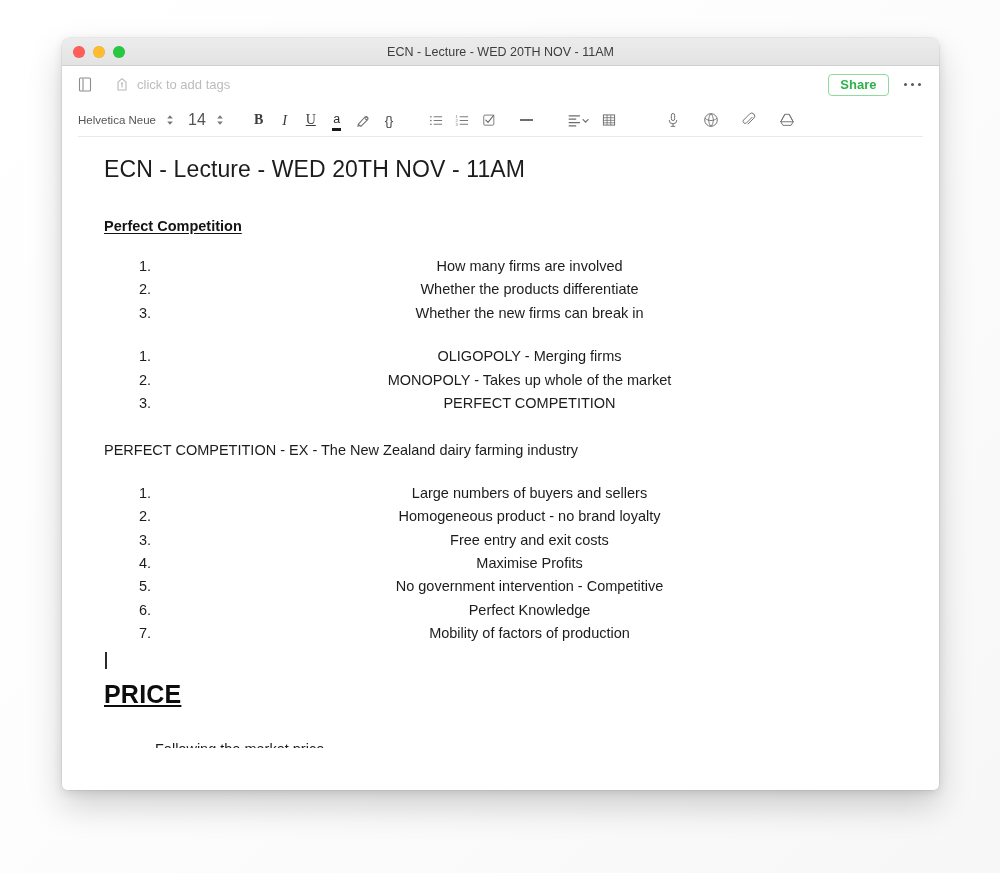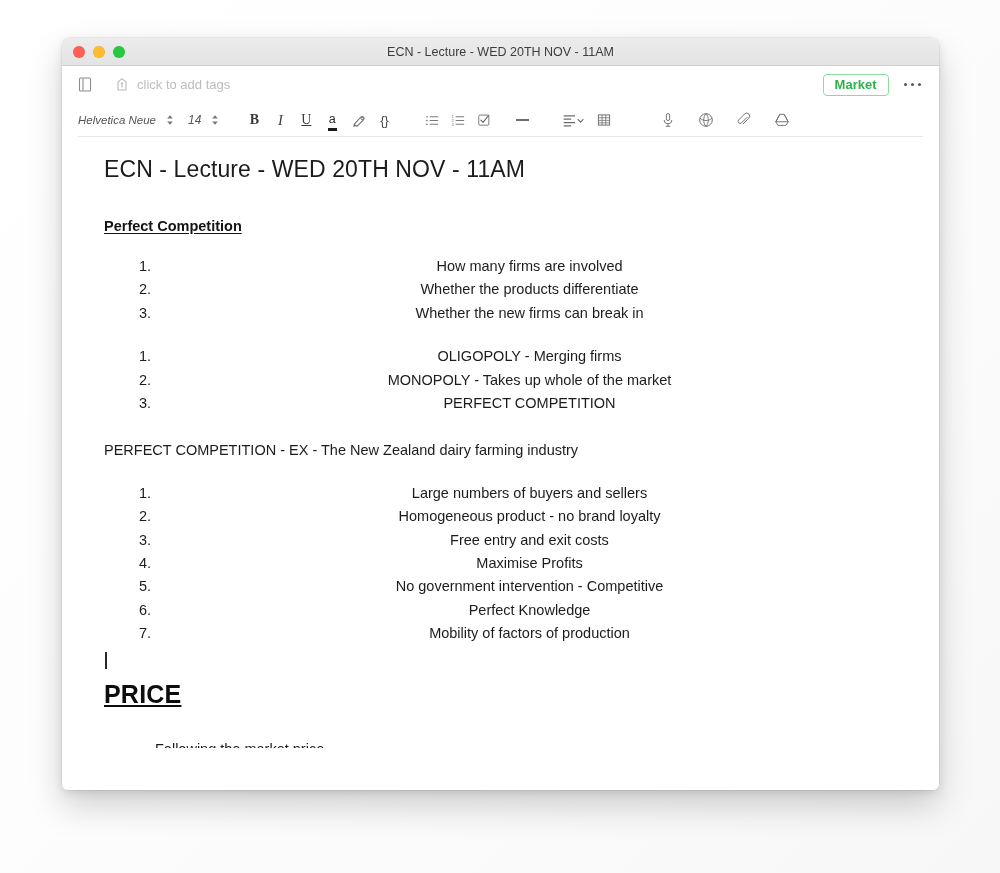--- a/index.html
+++ b/index.html
@@ -87,22 +87,22 @@
     display: flex;
     align-items: center;
     padding: 0 16px 0 16px;
     background: #ffffff;
   }
   .toolbar::after {
     content: ""; position: absolute;
     left: 16px; right: 16px; bottom: 0; height: 1px;
     background: #e8e8e8;
   }
-  .font-name { font-size: 11.5px; color: #555; margin-right: 2px; white-space: nowrap; font-style: italic; }
-  .font-size { font-size: 12px; color: #555; margin: 0 2px; font-style: italic; }
+  .font-name { font-size: 11.5px; color: #555; margin-right: 2px; white-space: nowrap; }
+  .font-size { font-size: 16px; color: #555; margin: 0 2px; }
   .stepper { width: 14px; height: 20px; margin: 0 5px; cursor: pointer; flex: 0 0 auto; }
   .tb-btn {
     width: 22px; height: 22px;
     display: flex; align-items: center; justify-content: center;
     cursor: pointer; flex: 0 0 auto;
     color: #4d4d4d;
   }
   .gap-sm { width: 4px; flex: 0 0 auto; }
   .gap-md { width: 16px; flex: 0 0 auto; }
   .gap-lg { width: 26px; flex: 0 0 auto; }
@@ -218,21 +218,21 @@
         <svg viewBox="0 0 14 15" width="14" height="15">
           <path d="M3 5.2 L7 1.6 L11 5.2 L11 13 L3 13 Z" fill="none" stroke="#b8b8b8" stroke-width="1.1" stroke-linejoin="round"></path>
           <circle cx="7" cy="6.2" r="1.05" fill="#b8b8b8"></circle>
           <line x1="7" y1="7.1" x2="7" y2="10.4" stroke="#b8b8b8" stroke-width="1.1"></line>
         </svg>
       </span>
       <span class="tag-placeholder">click to add tags</span>
 
       <span class="header-spacer"></span>
 
-      <button class="share-btn">Market</button>
+      <button class="share-btn">Share</button>
       <span class="more-btn">
         <i></i>
           <i></i>
           <i></i>
       </span>
     </div>
 
     <div class="toolbar">
 
       <span class="font-name">Helvetica Neue</span>

